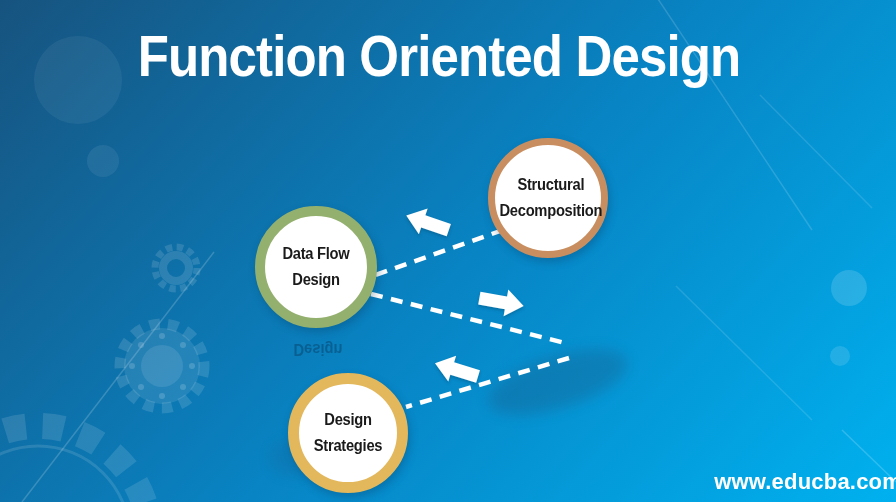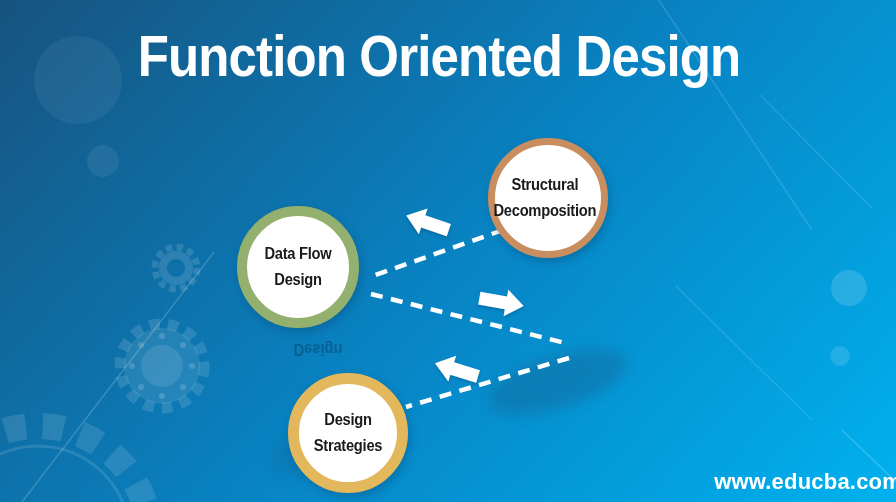--- a/index.html
+++ b/index.html
@@ -32,36 +32,36 @@
     white-space: nowrap;
   }
   .node {
     position: absolute;
     box-sizing: border-box;
     border-radius: 50%;
     background: #ffffff;
     border: 10px solid #999;
     display: flex;
     align-items: center;
-    justify-content: flex-end;
+    justify-content: flex-start;
     box-shadow: 2px 4px 9px rgba(8, 60, 100, 0.32);
   }
   .node-text {
     text-align: center;
     font-weight: bold;
     color: #1a1a1a;
     font-size: 16px;
     line-height: 1.6;
     letter-spacing: -0.3px;
     transform: scaleX(0.92);
     width: 120px;
   }
   .node-line:empty { display: none; }
   .node-structural { left: 488px; top: 138px; width: 120px; height: 120px; border-width: 7px; }
-  .node-dataflow   { left: 237px; top: 206px; width: 122px; height: 122px; border-width: 10px; }
+  .node-dataflow   { left: 255px; top: 206px; width: 122px; height: 122px; border-width: 10px; }
   .node-detailed   { left: 562px; top: 283px; width: 120px; height: 120px; border-width: 10px; }
   .node-detailed .node-text { line-height: 1.55; }
   .node-design     { left: 288px; top: 373px; width: 120px; height: 120px; border-width: 11px; }
   .reflection {
     position: absolute;
     left: 282px;
     top: 340px;
     width: 72px;
     text-align: center;
     font-size: 16px;

